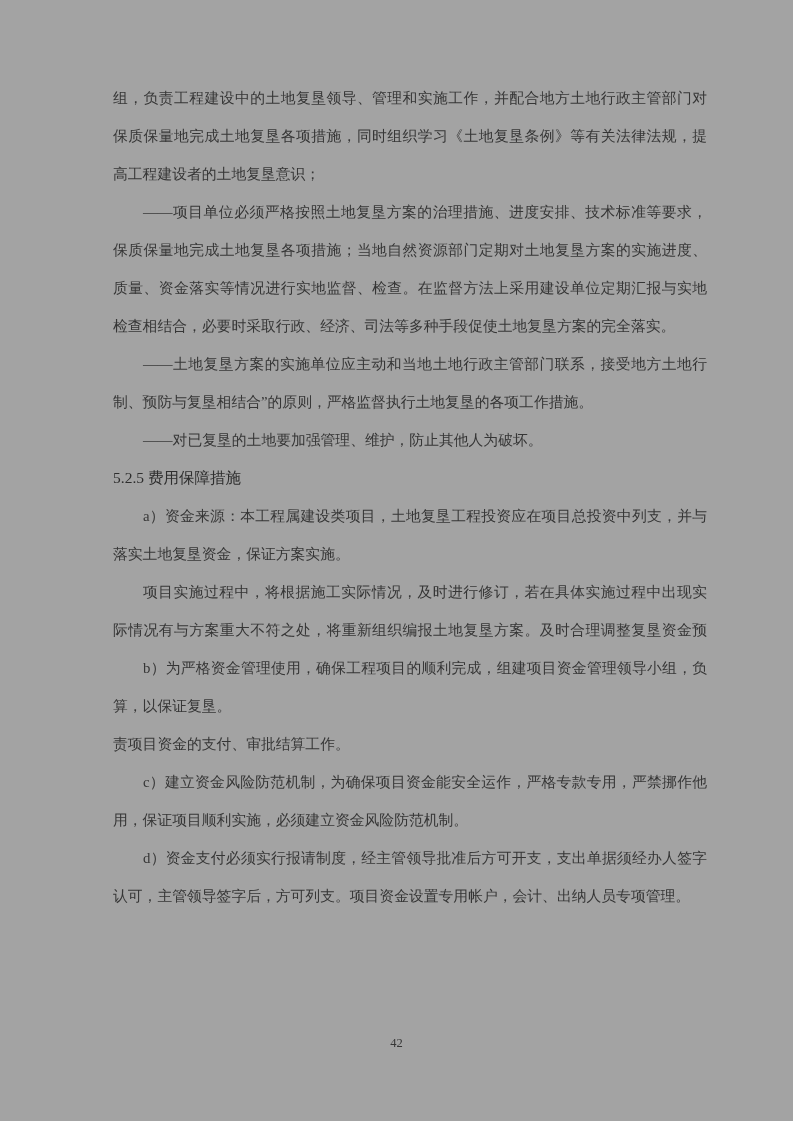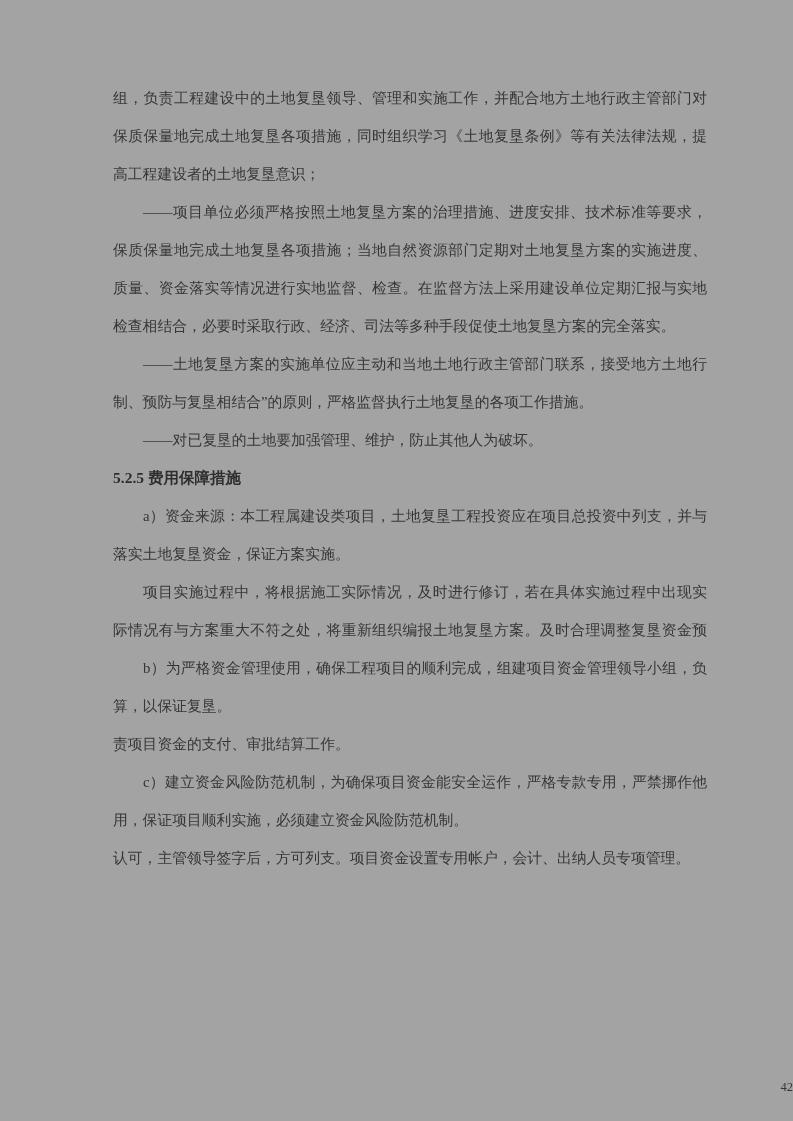--- a/index.html
+++ b/index.html
@@ -36,35 +36,34 @@
   .line.fill {
     white-space: normal;
     text-align: justify;
     text-align-last: justify;
     text-justify: inter-character;
   }
   .line.indent {
     text-indent: 30px;
   }
   .line.heading {
-    font-weight: bold;
+    font-weight: normal;
     font-size: 15.5px;
     color: #2e2e2e;
   }
   .page-number {
     position: absolute;
     left: 0;
     top: 1031px;
     width: 793px;
     height: 24px;
     line-height: 24px;
-    text-align: right;
+    text-align: center;
     font-size: 12.5px;
     color: #363636;
-    margin-top: 44px;
   }
 </style>
 </head>
 <body>
 
 <div class="page">
   <div class="text-block" id="text-block">
       <div class="line fill">组，负责工程建设中的土地复垦领导、管理和实施工作，并配合地方土地行政主管部门对</div>
       <div class="line fill">保质保量地完成土地复垦各项措施，同时组织学习《土地复垦条例》等有关法律法规，提</div>
       <div class="line">高工程建设者的土地复垦意识；</div>
@@ -78,16 +77,17 @@
       <div class="line heading">5.2.5 费用保障措施</div>
       <div class="line fill indent">a）资金来源：本工程属建设类项目，土地复垦工程投资应在项目总投资中列支，并与</div>
       <div class="line">落实土地复垦资金，保证方案实施。</div>
       <div class="line fill indent">项目实施过程中，将根据施工实际情况，及时进行修订，若在具体实施过程中出现实</div>
       <div class="line fill">际情况有与方案重大不符之处，将重新组织编报土地复垦方案。及时合理调整复垦资金预</div>
       <div class="line fill indent">b）为严格资金管理使用，确保工程项目的顺利完成，组建项目资金管理领导小组，负</div>
       <div class="line">算，以保证复垦。</div>
       <div class="line">责项目资金的支付、审批结算工作。</div>
       <div class="line fill indent">c）建立资金风险防范机制，为确保项目资金能安全运作，严格专款专用，严禁挪作他</div>
       <div class="line">用，保证项目顺利实施，必须建立资金风险防范机制。</div>
+      <div class="line fill indent">d）资金支付必须实行报请制度，经主管领导批准后方可开支，支出单据须经办人签字</div>
       <div class="line">认可，主管领导签字后，方可列支。项目资金设置专用帐户，会计、出纳人员专项管理。</div>
     </div>
   <div class="page-number">42</div>
 </div>
 
 </body></html>

